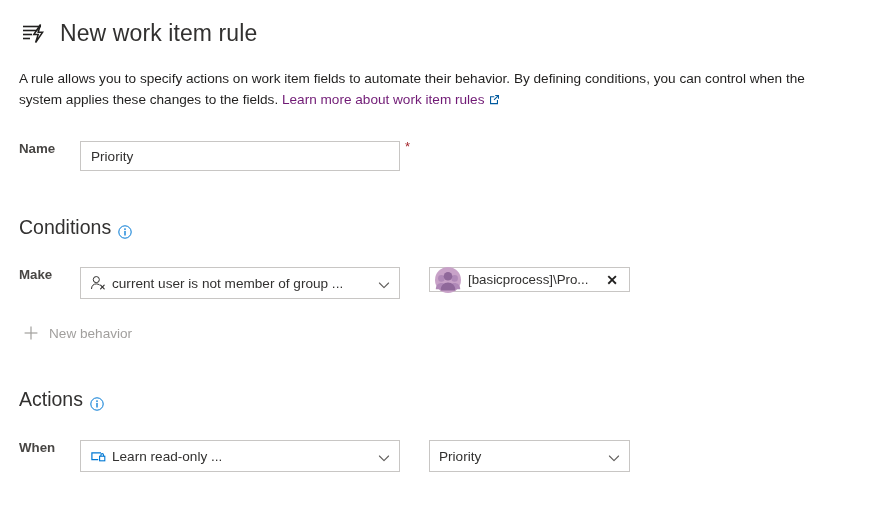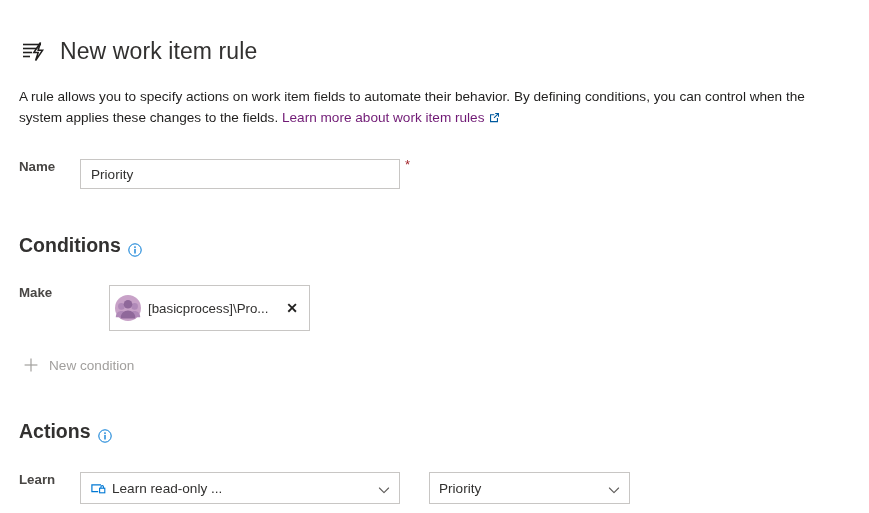--- a/index.html
+++ b/index.html
@@ -21,21 +21,20 @@
     width: 869px;
     height: 513px;
     background: #ffffff;
   }
 
   
   .header {
     display: flex;
     align-items: flex-start;
     padding: 18px 8px 0 19px;
-    margin-top: 18px;
   }
   .header-icon {
     width: 30px;
     height: 30px;
     flex: 0 0 30px;
     margin-right: 11px;
     display: block;
   }
   .header-title {
     font-size: 23px;
@@ -104,21 +103,21 @@
     align-self: flex-start;
     margin-top: 1px;
   }
 
   
   .section-heading {
     display: flex;
     align-items: center;
     margin-left: 19px;
     font-size: 19.5px;
-    font-weight: 700;
+    font-weight: 400;
     color: #323130;
   }
   .conditions-heading { margin-top: 45px; }
   .actions-heading { margin-top: 44px; }
   .info-icon {
     width: 14px;
     height: 14px;
     margin-left: 7px;
     display: block;
     cursor: pointer;
@@ -164,21 +163,21 @@
     margin-left: 8px;
     display: block;
   }
 
   .row-gap { width: 29px; flex: 0 0 29px; }
 
   
   .identity-chip {
     box-sizing: border-box;
     width: 201px;
-    height: 46px;
+    height: 25px;
     border: 1px solid #c8c6c4;
     background: #ffffff;
     display: flex;
     align-items: center;
     padding: 0 6px 0 5px;
   }
   .avatar {
     width: 26px;
     height: 26px;
     flex: 0 0 26px;
@@ -277,20 +276,38 @@
         <circle cx="7" cy="7" r="6.2" fill="none" stroke="#0078d4" stroke-width="1"></circle>
         <circle cx="7" cy="4.1" r="0.85" fill="#0078d4"></circle>
         <rect x="6.35" y="5.9" width="1.3" height="4.6" fill="#0078d4"></rect>
       </svg>
     </span>
   </div>
 
   <div class="form-row when-row">
     <div class="row-label">Make</div>
 
+    <div class="dropdown dropdown-wide">
+      <span class="dd-glyph">
+        <svg viewBox="0 0 16 16" width="16" height="16" aria-hidden="true">
+          <circle cx="6.3" cy="4.6" r="3.05" fill="none" stroke="#323130" stroke-width="1"></circle>
+          <path d="M1.5 13.6 C1.5 10.6 3.7 8.9 6.3 8.9 C7.5 8.9 8.6 9.2 9.4 9.8" fill="none" stroke="#323130" stroke-width="1" stroke-linecap="round"></path>
+          <g stroke="#323130" stroke-width="1.15" stroke-linecap="round">
+            <line x1="10.6" y1="10.2" x2="14.2" y2="13.8"></line>
+            <line x1="14.2" y1="10.2" x2="10.6" y2="13.8"></line>
+          </g>
+        </svg>
+      </span>
+      <span class="dd-text">current user is not member of group ...</span>
+      <span class="chevron">
+        <svg viewBox="0 0 12 12" width="12" height="12" aria-hidden="true">
+          <path d="M1.4 4 L6 8.6 L10.6 4" fill="none" stroke="#605e5c" stroke-width="1.1" stroke-linecap="round" stroke-linejoin="round"></path>
+        </svg>
+      </span>
+    </div>
 
     <div class="row-gap"></div>
 
     <div class="identity-chip">
       <span class="avatar">
         <svg viewBox="0 0 26 26" width="26" height="26" aria-hidden="true">
           <circle cx="13" cy="13" r="13" fill="#c8a2c8"></circle>
           <circle cx="6.4" cy="11.4" r="3.3" fill="#b089b8"></circle>
           <path d="M0.8 22.2 C0.8 18 3.4 16 6.4 16 C9.4 16 12 18 12 22.2 Z" fill="#b089b8"></path>
           <circle cx="19.6" cy="11.4" r="3.3" fill="#b089b8"></circle>
@@ -306,36 +323,36 @@
 
   <div class="new-condition">
     <span class="plus-icon">
       <svg viewBox="0 0 16 16" width="16" height="16" aria-hidden="true">
         <g stroke="#a19f9d" stroke-width="1.2">
           <line x1="8" y1="1.6" x2="8" y2="14.4"></line>
           <line x1="1.6" y1="8" x2="14.4" y2="8"></line>
         </g>
       </svg>
     </span>
-    <span class="new-condition-label">New condition</span>
+    <span class="new-condition-label">New behavior</span>
   </div>
 
   <div class="section-heading actions-heading">
     <span>Actions</span>
     <span class="info-icon">
       <svg viewBox="0 0 14 14" width="14" height="14" aria-hidden="true">
         <circle cx="7" cy="7" r="6.2" fill="none" stroke="#0078d4" stroke-width="1"></circle>
         <circle cx="7" cy="4.1" r="0.85" fill="#0078d4"></circle>
         <rect x="6.35" y="5.9" width="1.3" height="4.6" fill="#0078d4"></rect>
       </svg>
     </span>
   </div>
 
   <div class="form-row then-row">
-    <div class="row-label">Learn</div>
+    <div class="row-label">When</div>
 
     <div class="dropdown dropdown-wide">
       <span class="dd-glyph">
         <svg viewBox="0 0 16 16" width="16" height="16" aria-hidden="true">
           <path d="M1.3 4.2 H11 V5.4 H2.5 V11 H8.2 V12.2 H1.3 Z" fill="#0078d4"></path>
           <rect x="9.6" y="8.2" width="5.2" height="4.6" fill="none" stroke="#0078d4" stroke-width="1.1"></rect>
           <path d="M10.9 8.2 V6.9 a1.3 1.3 0 0 1 2.6 0 V8.2" fill="none" stroke="#0078d4" stroke-width="1.1"></path>
         </svg>
       </span>
       <span class="dd-text">Learn read-only ...</span>

